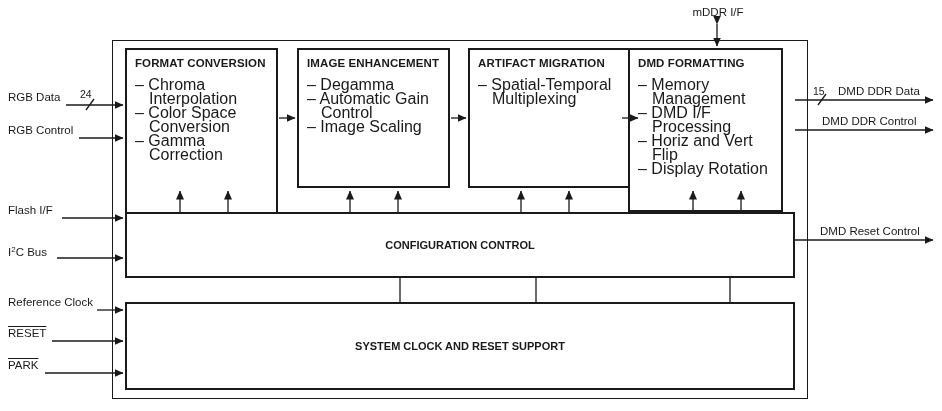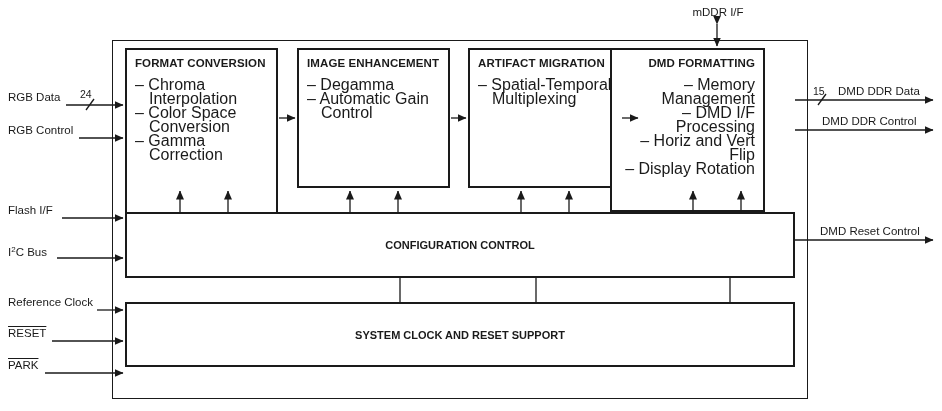--- a/index.html
+++ b/index.html
@@ -32,45 +32,46 @@
       <li>– Color Space Conversion</li>
       <li>– Gamma Correction</li>
     </ul>
   </div>
 
   <div class="blk" style="left:297px; top:48px; width:153px; height:140px;">
     <div class="title">IMAGE ENHANCEMENT</div>
     <ul>
       <li>– Degamma</li>
       <li>– Automatic Gain Control</li>
+      <li>– Image Scaling</li>
     </ul>
   </div>
 
   <div class="blk" style="left:468px; top:48px; width:163px; height:140px;">
     <div class="title">ARTIFACT MIGRATION</div>
     <ul>
       <li>– Spatial-Temporal Multiplexing</li>
     </ul>
   </div>
 
-  <div class="blk" style="left:610px; top:48px; width:155px; height:164px;text-align:right;">
+  <div class="blk" style="left:628px; top:48px; width:155px; height:164px;">
     <div class="title">DMD FORMATTING</div>
     <ul>
       <li>– Memory Management</li>
       <li>– DMD I/F Processing</li>
       <li>– Horiz and Vert Flip</li>
       <li>– Display Rotation</li>
     </ul>
   </div>
 
   <div class="bigblk" style="left:125px; top:212px; width:670px; height:66px;">
     <div class="title">CONFIGURATION CONTROL</div>
   </div>
 
-  <div class="bigblk" style="left:125px; top:302px; width:670px; height:65px;">
+  <div class="bigblk" style="left:125px; top:302px; width:670px; height:88px;">
     <div class="title">SYSTEM CLOCK AND RESET SUPPORT</div>
   </div>
 
   <div class="lbl" style="left:680px; top:5px; width:76px; text-align:center;">mDDR I/F</div>
 
   <div class="lbl" style="left:8px; top:90px;">RGB Data</div>
   <div class="buswidth" style="left:80px; top:88px;">24</div>
   <div class="lbl" style="left:8px; top:123px;">RGB Control</div>
   <div class="lbl" style="left:8px; top:203px;">Flash I/F</div>
   <div class="lbl" style="left:8px; top:243px;"><span>I</span><sup>2</sup><span>C Bus</span></div>

